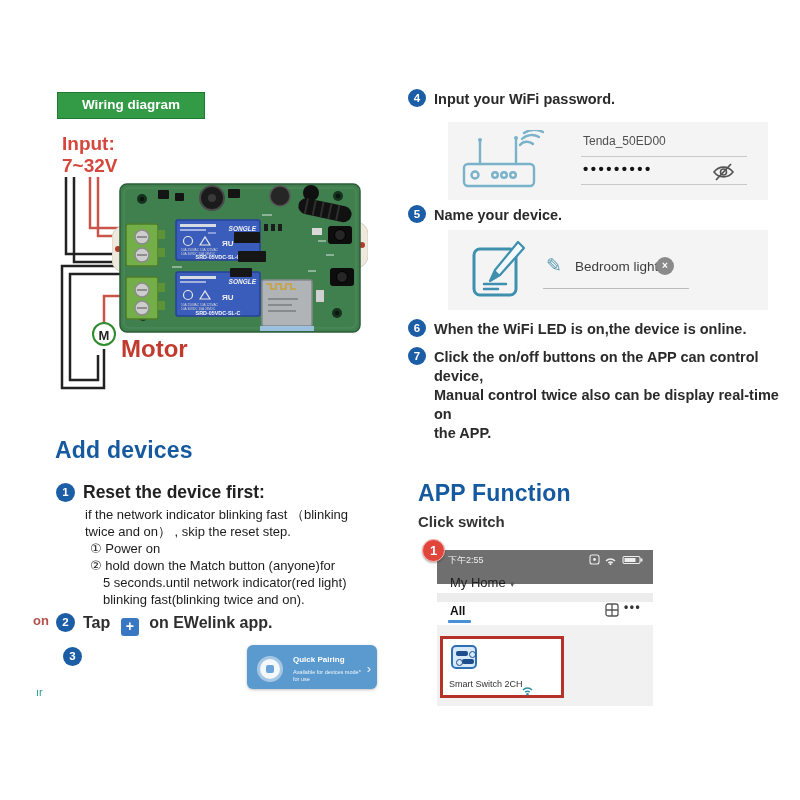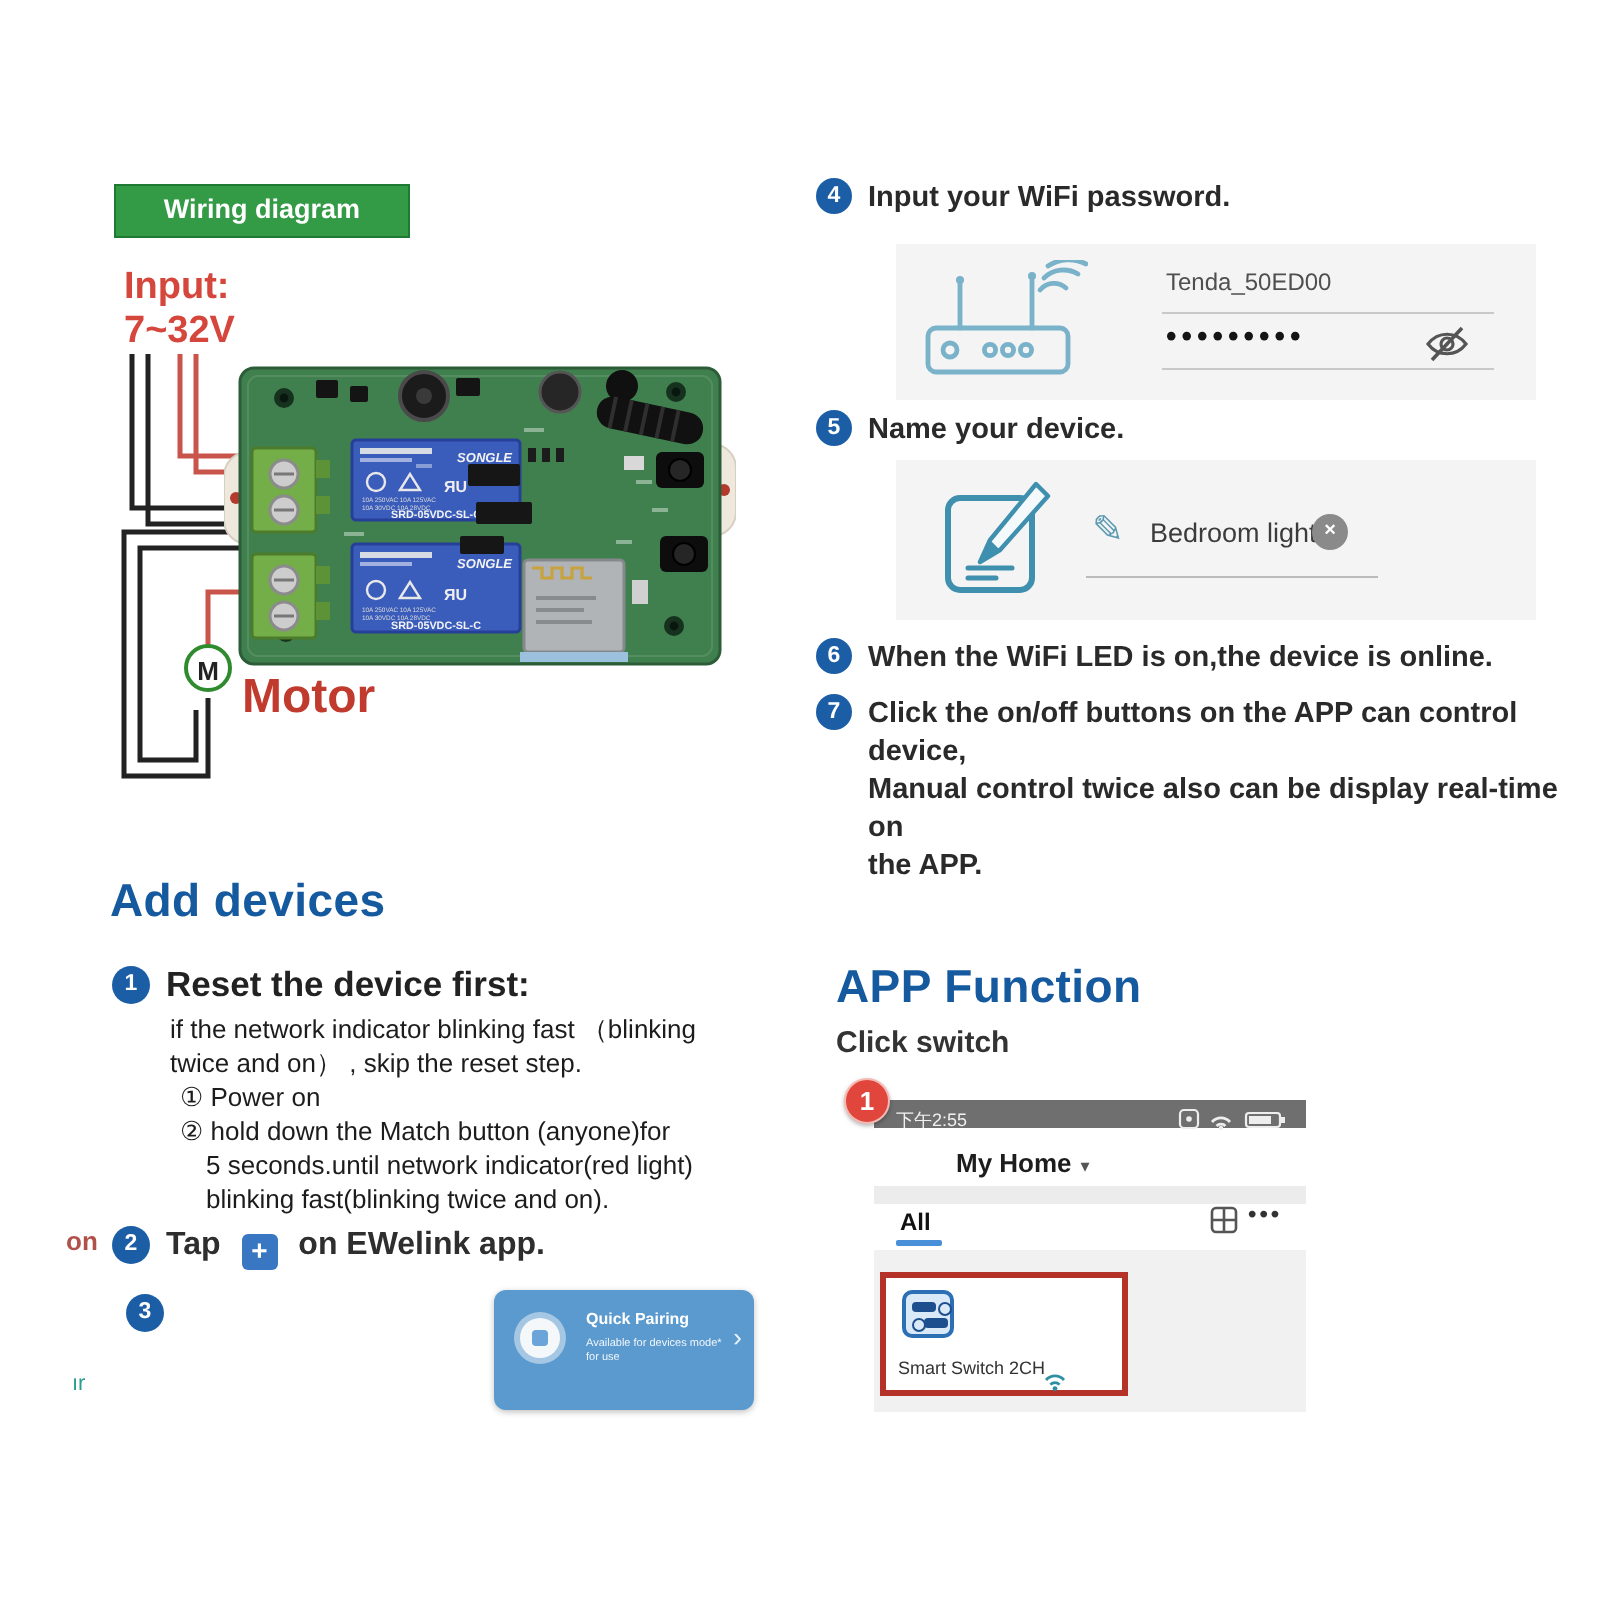--- a/index.html
+++ b/index.html
@@ -43,21 +43,21 @@
   .qchev{position:absolute;right:6px;top:16px;color:#eaf2fa;font-size:13px;}
   .stray1{color:#b0524a;font-size:13px;font-weight:bold;}
   .stray2{color:#2a9d8f;font-size:11px;}
   
   .clicksw{font-size:15px;font-weight:bold;color:#333;}
   .badge1{width:21px;height:21px;border-radius:50%;background:#e0463c;border:1.5px solid #f5b9b4;
           color:#fff;font-weight:bold;font-size:13px;text-align:center;line-height:21px;box-sizing:content-box;
           box-shadow:0 1px 2px rgba(0,0,0,.3);z-index:3;}
   .statusbar{background:#6f6f6f;color:#f0f0f0;}
   .sbtime{position:absolute;left:11px;top:4px;font-size:9px;color:#f0f0f0;}
-  .myhome{font-size:13px;font-weight:bold;color:#1d1d1d;margin-left:28px;}
+  .myhome{font-size:13px;font-weight:normal;color:#1d1d1d;}
   .caret{font-size:9px;color:#555;}
   .divider{background:#ececec;}
   .alltab{font-size:12px;font-weight:bold;color:#111;}
   .allul{background:#4a90d9;border-radius:1px;}
   .moredots{font-size:12px;color:#333;letter-spacing:1.5px;font-weight:bold;}
   .graysec{background:#f1f1f1;}
   .devcard{width:124px;height:62px;background:#fff;border:3px solid #b53228;box-sizing:border-box;}
   .devicon{position:absolute;left:8px;top:6px;width:26px;height:24px;border:2px solid #2d6fb5;border-radius:5px;
            background:#d9e9f7;box-sizing:border-box;}
   .devicon .r1{position:absolute;left:3px;top:4px;width:12px;height:5px;background:#1d4f8f;border-radius:2px;}
@@ -287,36 +287,36 @@
     <span class="plusbtn" style="margin:0 6px;">
       <span>+</span>
     </span>
     <span>on EWelink app.</span>
   </div>
 
   <span class="abs stepc" style="left:63px;top:647px;width:19px;height:19px;line-height:19px;">3</span>
 
   <div class="abs stray2" style="left:36px;top:686px;">ır</div>
 
-  <div class="abs qcard" style="left:247px;top:645px;width:130px;height:60px;">
+  <div class="abs qcard" style="left:247px;top:645px;width:130px;height:44px;">
     <span class="qicon">
         <i></i>
         <b></b>
       </span>
     <span class="qtitle">Quick Pairing</span>
     <span class="qsub">Available for devices mode* for use</span>
     <span class="qchev">›</span>
   </div>
 
   <div class="abs h-blue" style="left:418px;top:480px;">APP Function</div>
   <div class="abs clicksw" style="left:418px;top:513px;">Click switch</div>
 
   <div class="abs badge1" style="left:422px;top:539px;"><span>1</span></div>
 
-  <div class="abs statusbar" style="left:437px;top:550px;width:216px;height:14px;">
+  <div class="abs statusbar" style="left:437px;top:550px;width:216px;height:34px;">
     <span class="sbtime">下午2:55</span>
     <svg class="abs" style="right:8px;top:4px;" width="56" height="11" viewBox="0 0 56 11">
       <rect x="1" y="1" width="9" height="9" rx="2" fill="none" stroke="#eee" stroke-width="1.1"></rect>
       <circle cx="5.5" cy="5.5" r="1.4" fill="#eee"></circle>
       <g>
         <path d="M17,7 a6,6 0 0 1 9,0" fill="none" stroke="#eee" stroke-width="1.4"></path>
         <path d="M19.3,9 a3,3 0 0 1 4.4,0" fill="none" stroke="#eee" stroke-width="1.4"></path>
         <circle cx="21.5" cy="10" r="1.1" fill="#eee"></circle>
       </g>
       <g>

